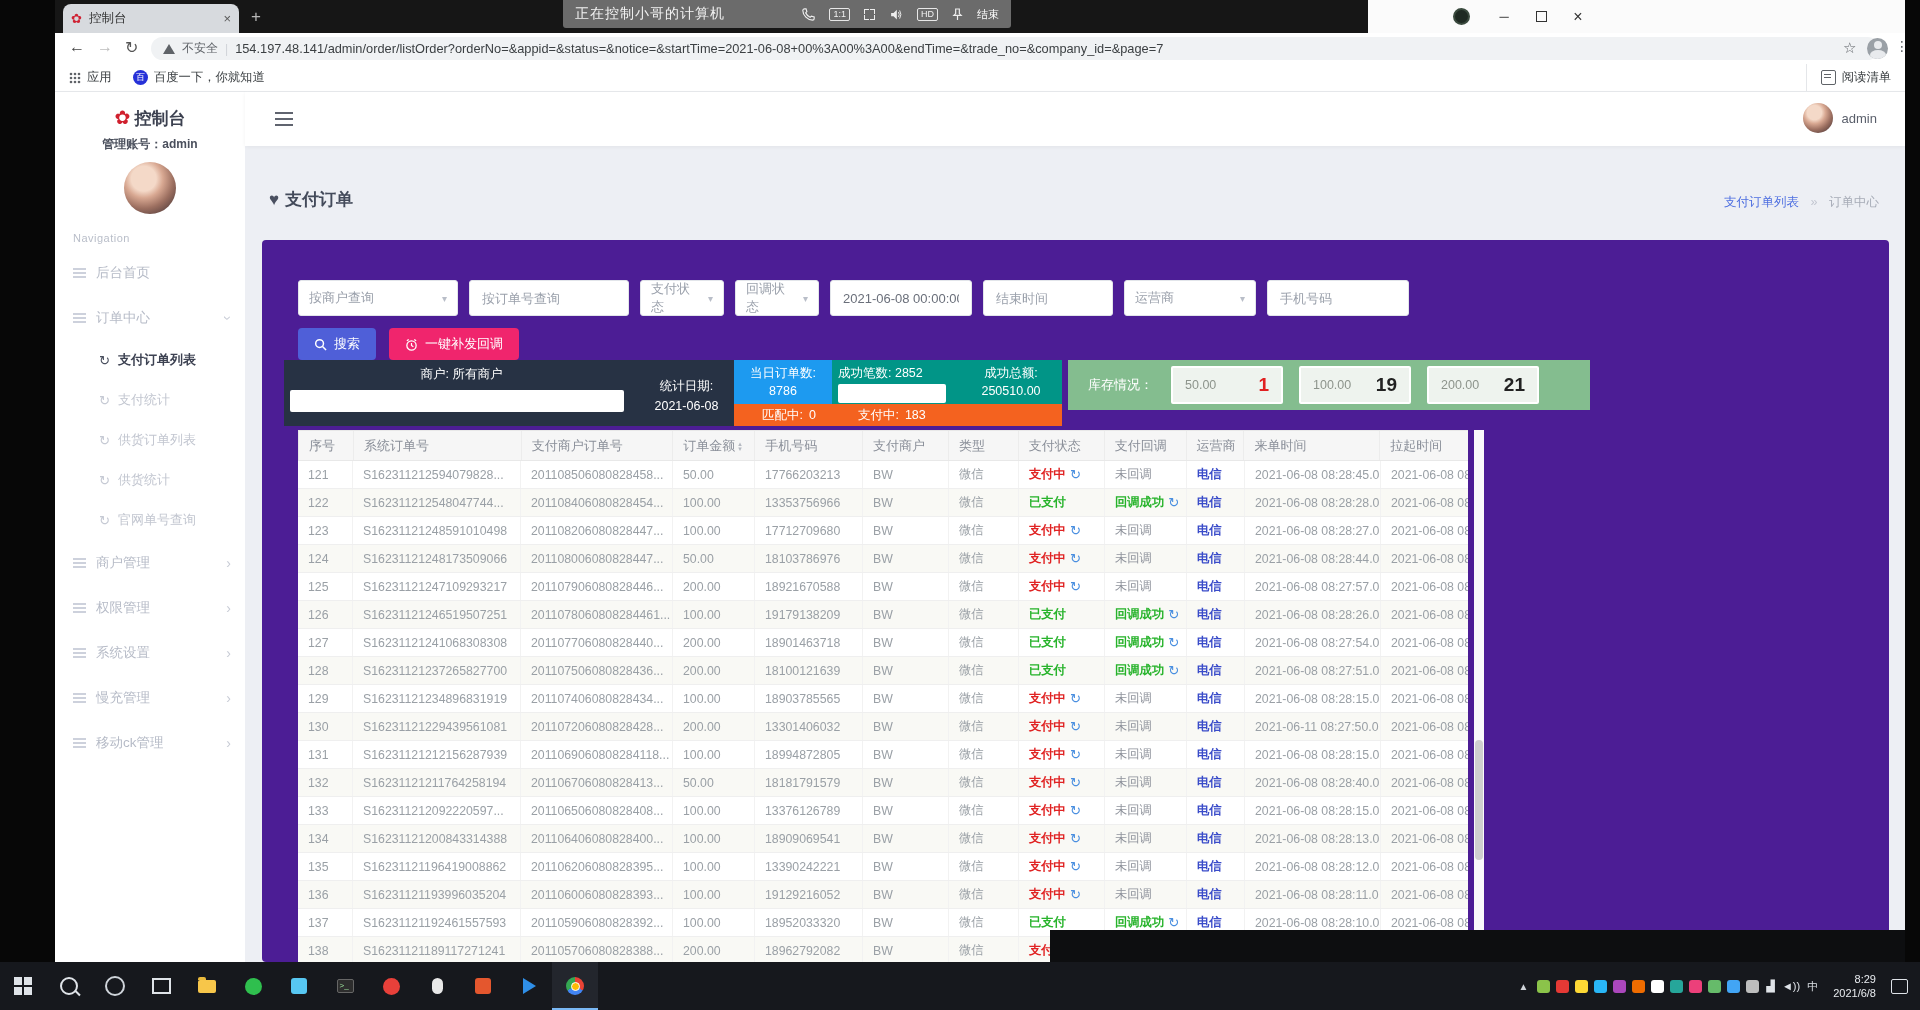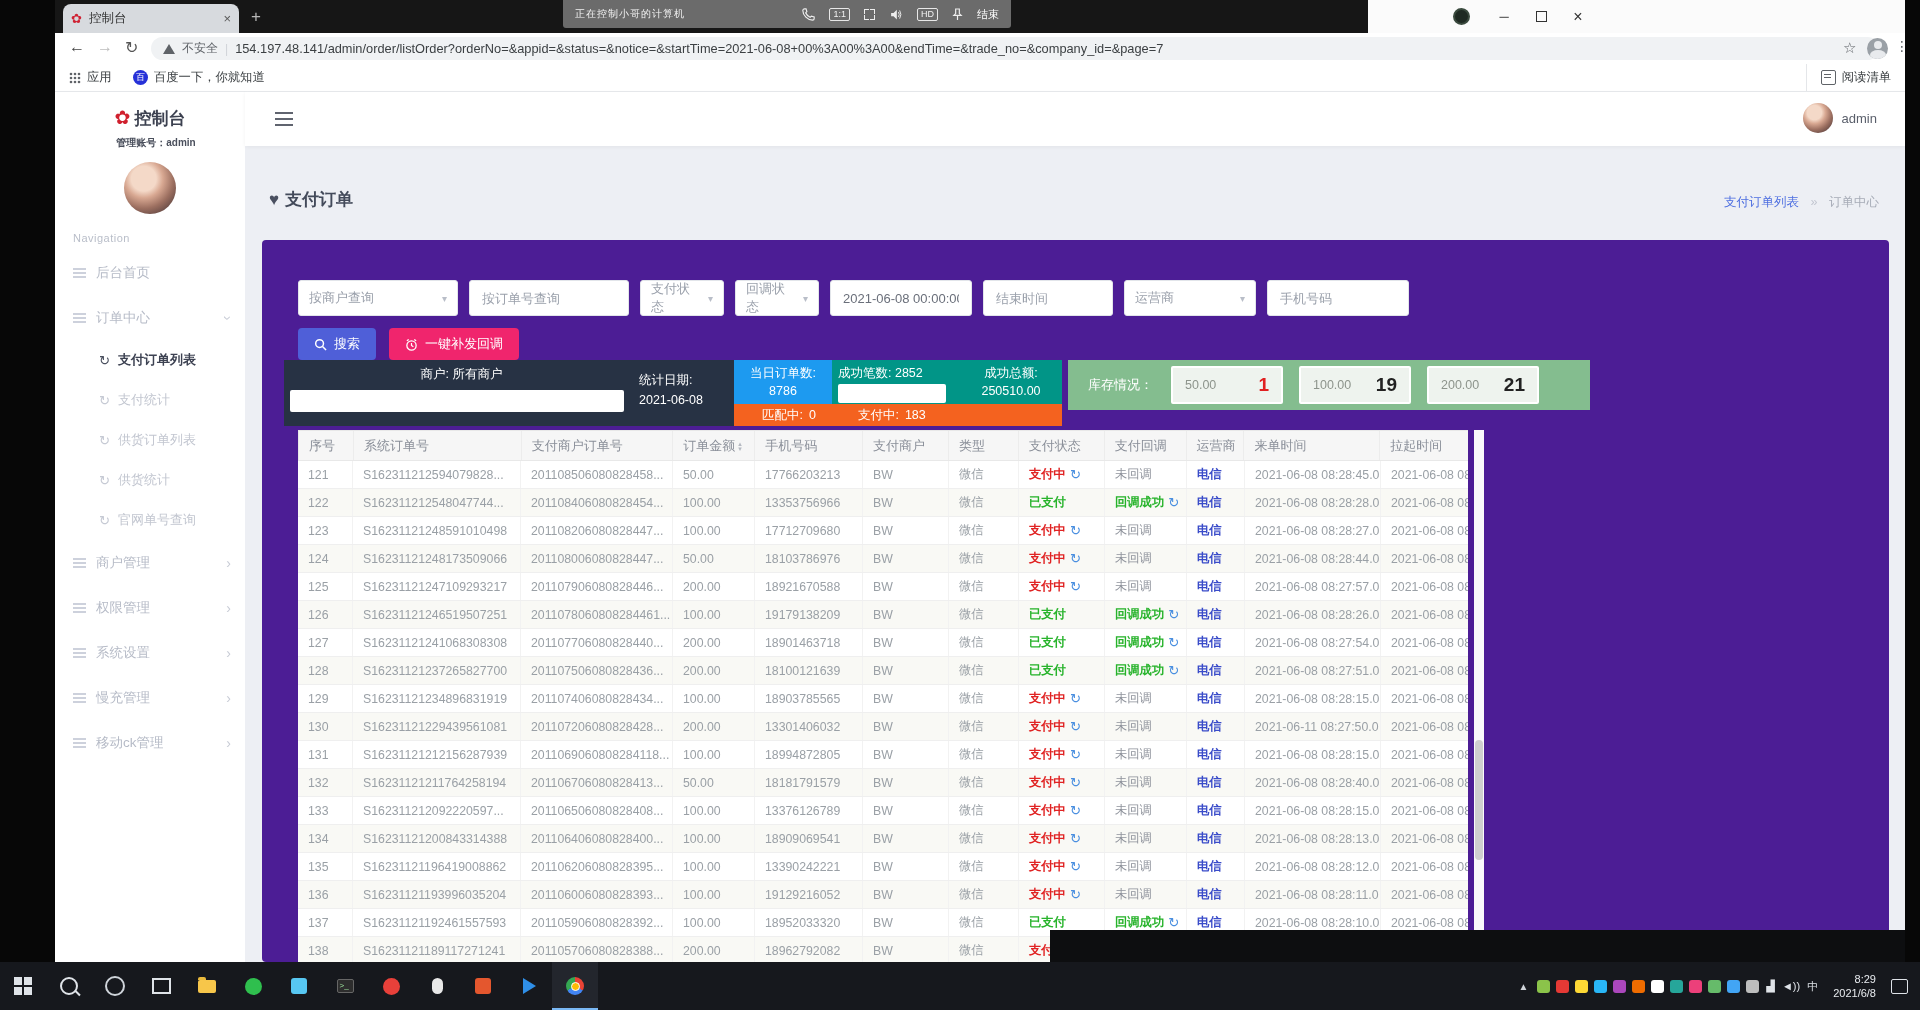--- a/index.html
+++ b/index.html
@@ -18,21 +18,21 @@
   #tab-close{color:#5a5a5a;font-size:13px;}
   #tab-plus{position:absolute;left:196px;top:7px;color:#b7b7b7;font-size:17px;}
   #titlebar-white{position:absolute;left:1313px;top:0;width:537px;height:33px;background:#fbfbfb;}
   .winbtn{position:absolute;top:0;width:36px;height:33px;display:flex;align-items:center;justify-content:center;color:#333;font-size:13px;}
   #float-ball{position:absolute;left:85px;top:8px;width:17px;height:17px;border-radius:50%;background:#1f2a23;border:2px solid #3a4a3e;box-sizing:border-box;}
   #btn-min{left:118px;} #btn-max{left:155px;} #btn-close{left:192px;font-size:16px;}
   #max-glyph{width:9px;height:9px;border:1px solid #333;}
   
   #remote-bar{left:563px;top:0;width:448px;height:28px;background:#6b6b6b;border-radius:0 0 3px 3px;
               display:flex;align-items:center;color:#f2f2f2;padding:0 12px;box-sizing:border-box;gap:14px;}
-  #remote-title{font-size:10px;flex:1;letter-spacing:1px;}
+  #remote-title{font-size:14px;flex:1;letter-spacing:1px;}
   .rb-box{border:1px solid #e8e8e8;border-radius:2px;font-size:9px;padding:1px 3px;line-height:1;}
   .rb-ico svg{display:block;}
   #rb-full{width:11px;height:11px;position:relative;}
   #rb-full i{position:absolute;width:4px;height:4px;border:1.5px solid #eee;}
   #rb-full i:nth-child(1){left:0;top:0;border-right:0;border-bottom:0;}
   #rb-full i:nth-child(2){right:0;top:0;border-left:0;border-bottom:0;}
   #rb-full i:nth-child(3){left:0;bottom:0;border-right:0;border-top:0;}
   #rb-full i:nth-child(4){right:0;bottom:0;border-left:0;border-top:0;}
   #remote-end{font-size:11px;color:#fff;}
   
@@ -54,21 +54,21 @@
   .bm-item{position:absolute;top:0;height:27px;display:flex;align-items:center;gap:6px;font-size:12.3px;color:#3c4043;}
   #bm-apps{left:14px;} #bm-baidu{left:78px;} 
   #bm-reading{right:14px;border-left:1px solid #e4e6e9;padding-left:14px;}
   #baidu-ico{width:15px;height:15px;border-radius:50%;background:#2631d8;color:#fff;font-size:9px;display:flex;align-items:center;justify-content:center;}
   #reading-ico{width:13px;height:13px;border:1.4px solid #5f6368;border-radius:2px;position:relative;}
   #reading-ico::after{content:"";position:absolute;left:2px;top:3px;width:7px;height:1.4px;background:#5f6368;box-shadow:0 3px 0 #5f6368;}
   
   #sidebar{left:55px;top:92px;width:190px;height:870px;background:#fff;box-shadow:1px 0 3px rgba(0,0,0,.04);}
   #logo-row{position:absolute;left:0;top:14px;width:190px;text-align:center;font-size:17px;font-weight:bold;color:#3c4150;}
   #logo-flower{color:#d0202e;font-size:19px;margin-right:4px;}
-  #account-row{position:absolute;left:6px;top:44px;width:190px;text-align:center;font-size:10px;font-weight:bold;color:#4a4f5c;}
+  #account-row{position:absolute;left:0;top:44px;width:190px;text-align:center;font-size:12px;font-weight:bold;color:#4a4f5c;}
   #side-avatar{position:absolute;left:69px;top:70px;width:52px;height:52px;border-radius:50%;
       background:radial-gradient(circle at 38% 32%,#f4d9c8 0 26%,#d8a892 40%,#9c6f60 62%,#5c4340 85%,#3e2f30);}
   #nav-label{position:absolute;left:18px;top:140px;font-size:11px;color:#b9bec9;letter-spacing:.5px;}
   #nav-list{position:absolute;left:0;top:158px;width:190px;}
   .nav-item{height:45px;display:flex;align-items:center;padding:0 14px 0 18px;box-sizing:border-box;gap:10px;cursor:pointer;}
   .bars{display:inline-block;width:13px;height:2px;background:#cdd1dc;box-shadow:0 4px 0 #cdd1dc,0 8px 0 #cdd1dc;margin-top:-8px;}
   .nav-lbl{flex:1;font-size:13.5px;color:#b6bbc7;}
   .nav-chev{color:#c8ccd6;font-size:14px;}
   .chev-down{display:inline-block;transform:rotate(90deg);}
   .sub-item{height:40px;display:flex;align-items:center;padding-left:44px;gap:8px;cursor:pointer;}
@@ -102,21 +102,21 @@
   #btn-row{position:absolute;left:36px;top:88px;display:flex;gap:13px;}
   .btn{height:32px;border-radius:4px;color:#fff;font-size:13px;display:flex;align-items:center;gap:7px;padding:0 16px;cursor:pointer;}
   #btn-search{background:#4f5fd8;}
   #btn-resend{background:#f0256d;}
   
   #stats{position:absolute;left:22px;top:120px;height:66px;display:flex;align-items:flex-start;}
   #st-dark{width:450px;height:66px;background:#273244;display:flex;}
   #st-merchant{width:355px;position:relative;}
   #st-merchant .lbl{color:#fff;font-size:12.5px;text-align:center;margin-top:6px;}
   #st-merchant input{position:absolute;left:6px;top:30px;width:330px;height:20px;border:0;border-radius:2px;background:#fff;}
-  #st-date{width:95px;color:#fff;font-size:12.5px;padding-top:10px;line-height:20px;}
+  #st-date{width:95px;color:#fff;font-size:12.5px;text-align:center;padding-top:16px;line-height:20px;}
   #st-mid{width:328px;}
   #st-midtop{height:44px;display:flex;}
   #st-blue{width:98px;background:#1d9af0;color:#fff;font-size:12.5px;text-align:center;padding-top:4px;line-height:18px;box-sizing:border-box;}
   #st-teal{width:230px;background:#019587;display:flex;}
   #st-teal-l{width:128px;position:relative;color:#fff;font-size:12.5px;}
   #st-teal-l .lbl{margin:5px 0 0 6px;}
   #st-teal-l input{position:absolute;left:6px;top:24px;width:104px;height:17px;border:0;border-radius:2px;background:#fff;}
   #st-teal-r{width:102px;color:#fff;font-size:12.5px;text-align:center;padding-top:4px;line-height:18px;}
   #st-orange{height:22px;background:#f4621f;color:#fff;font-size:12.5px;display:flex;align-items:center;padding-left:28px;gap:6px;}
   #st-orange .sp{width:30px;}

